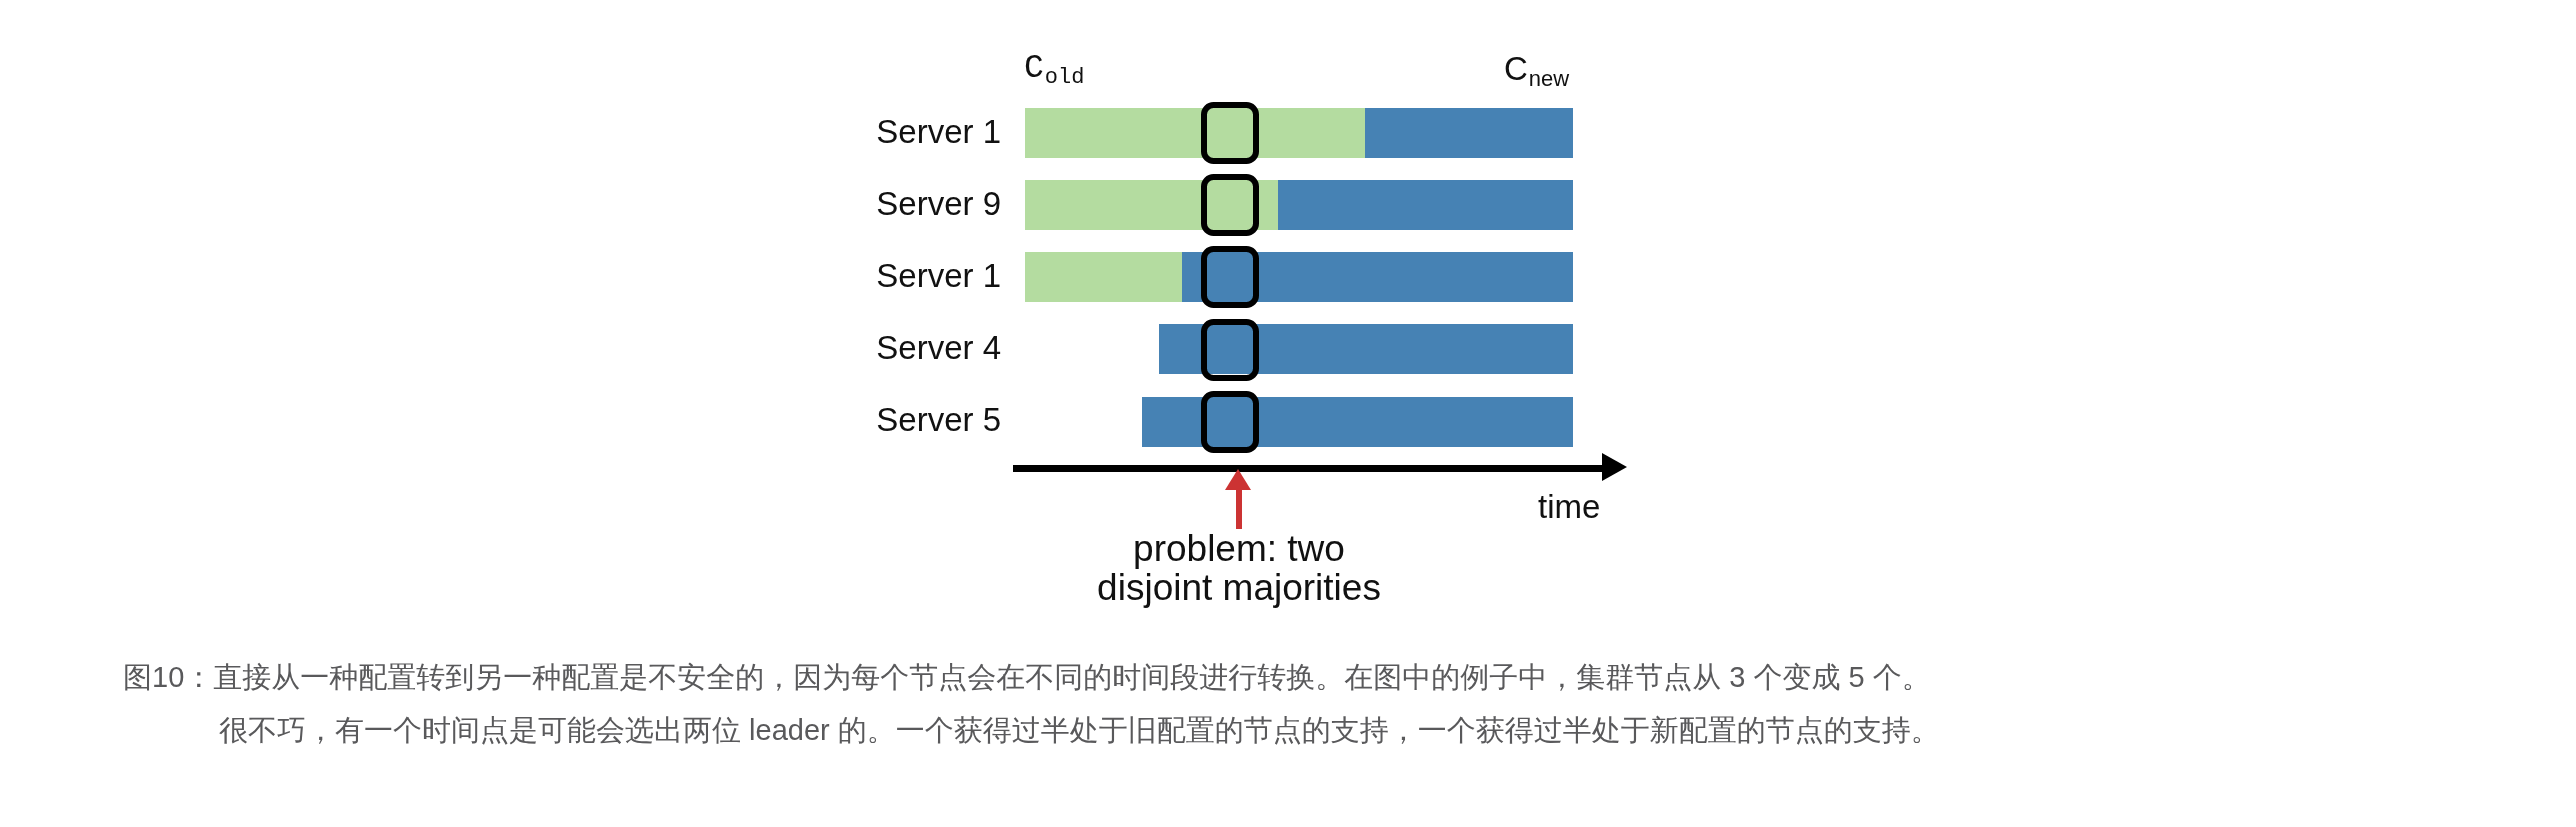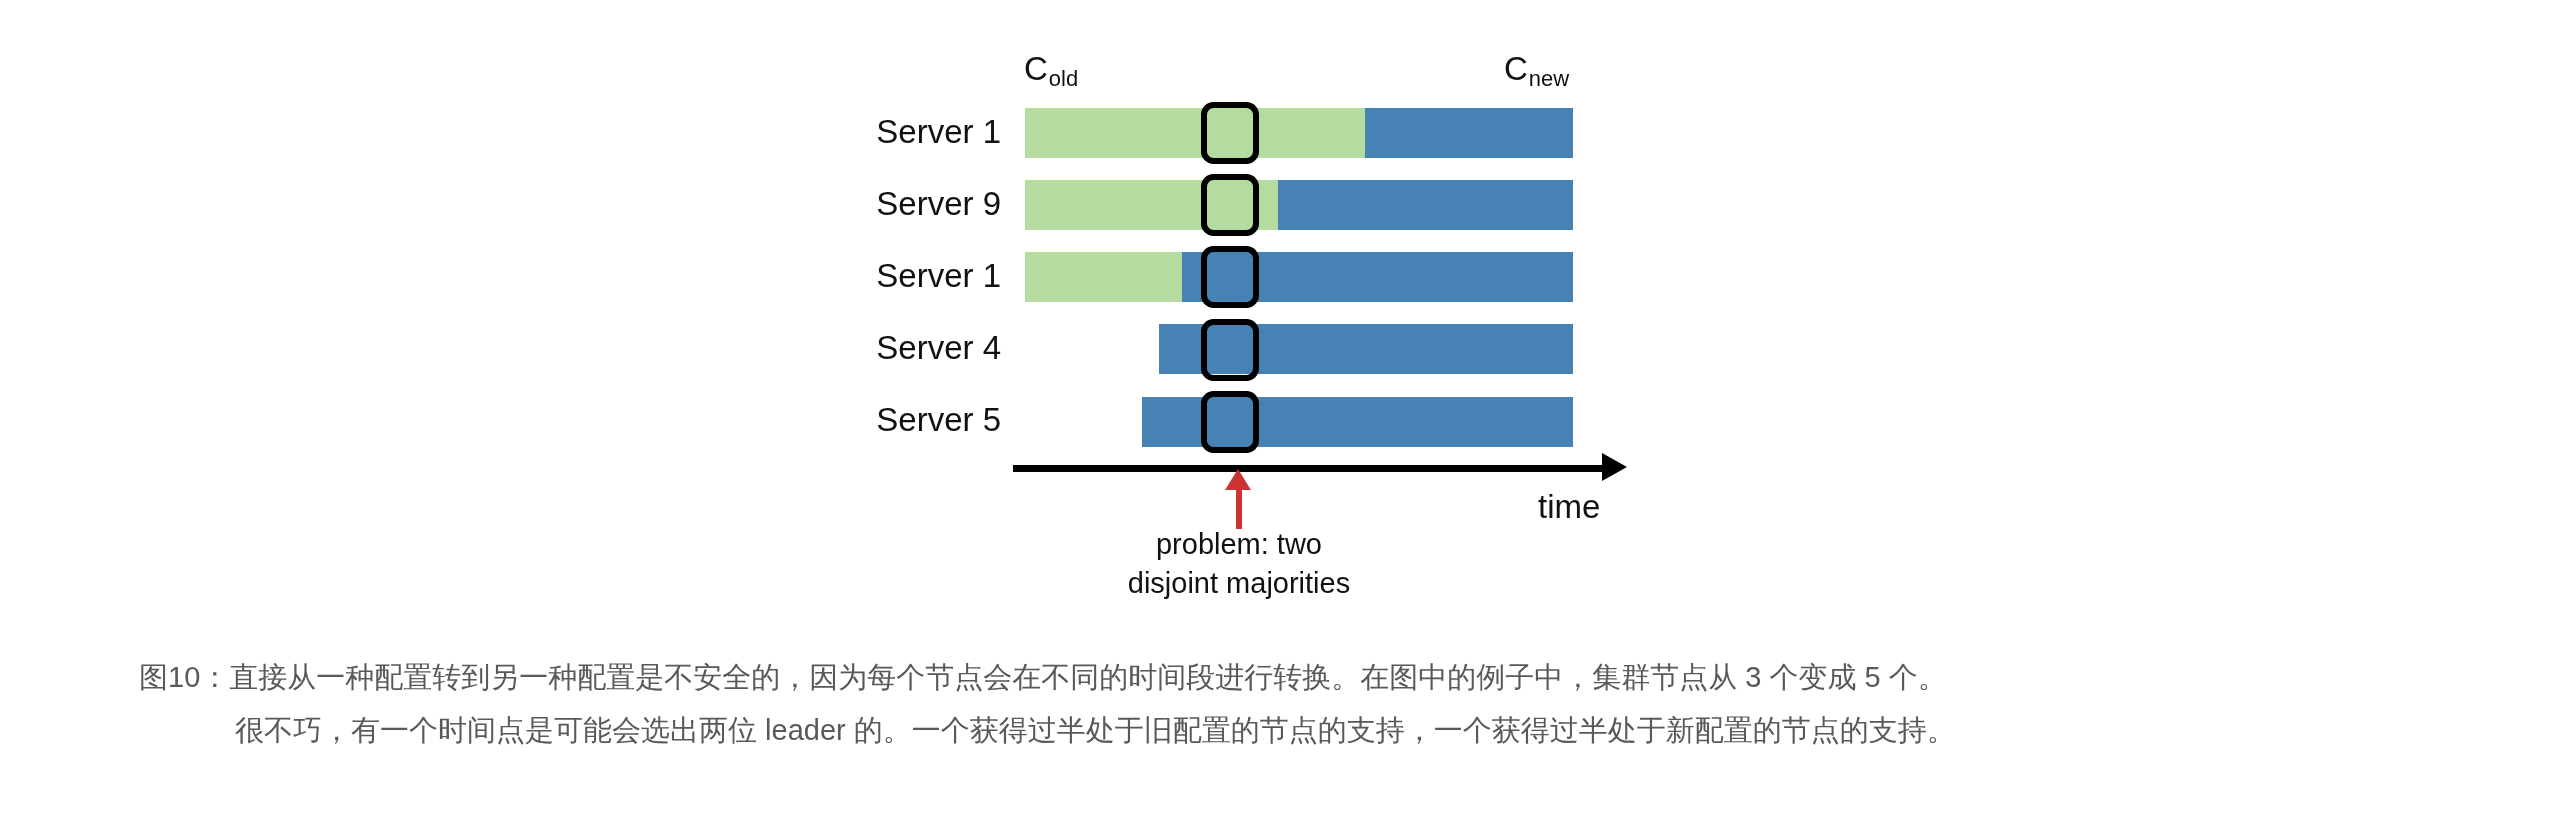--- a/index.html
+++ b/index.html
@@ -99,51 +99,50 @@
   #red-arrow-head {
     position: absolute;
     width: 0;
     height: 0;
     border-left: 13.5px solid transparent;
     border-right: 13.5px solid transparent;
     border-bottom: 21px solid #cc3333;
   }
   .annotation-line {
     position: absolute;
-    font-size: 29px;
+    font-size: 37px;
     color: #111111;
     text-align: center;
     white-space: nowrap;
     width: 578px;
   }
 
   
   #caption {
     position: absolute;
     left: 0;
     top: 651px;
     width: 2192px;
-    margin-left: 16px;
   }
   .caption-line {
     font-size: 29px;
     line-height: 53px;
     color: #59595b;
     white-space: nowrap;
     font-family: "Liberation Sans", sans-serif;
   }
   #caption-line-1 { padding-left: 123px; }
   #caption-line-2 { padding-left: 219px; }
 </style>
 </head>
 <body>
 
 <div id="figure">
 
-  <div class="config-label" id="label-cold" style="left:1024px; top:50px;">
+  <div class="config-label" id="label-cold" style="left:1024px; top:50px;font-family:Liberation Mono, monospace;">
     <span>C</span><span class="sub">old</span>
   </div>
 
   <div class="config-label" id="label-cnew" style="left:1504px; top:50px;">
     <span>C</span><span class="sub">new</span>
   </div>
 
   <div class="server-label" style="left:751px; top:113px;">Server 1</div>
   <div class="server-label" style="left:751px; top:185px;">Server 9</div>
   <div class="server-label" style="left:751px; top:257px;">Server 1</div>

